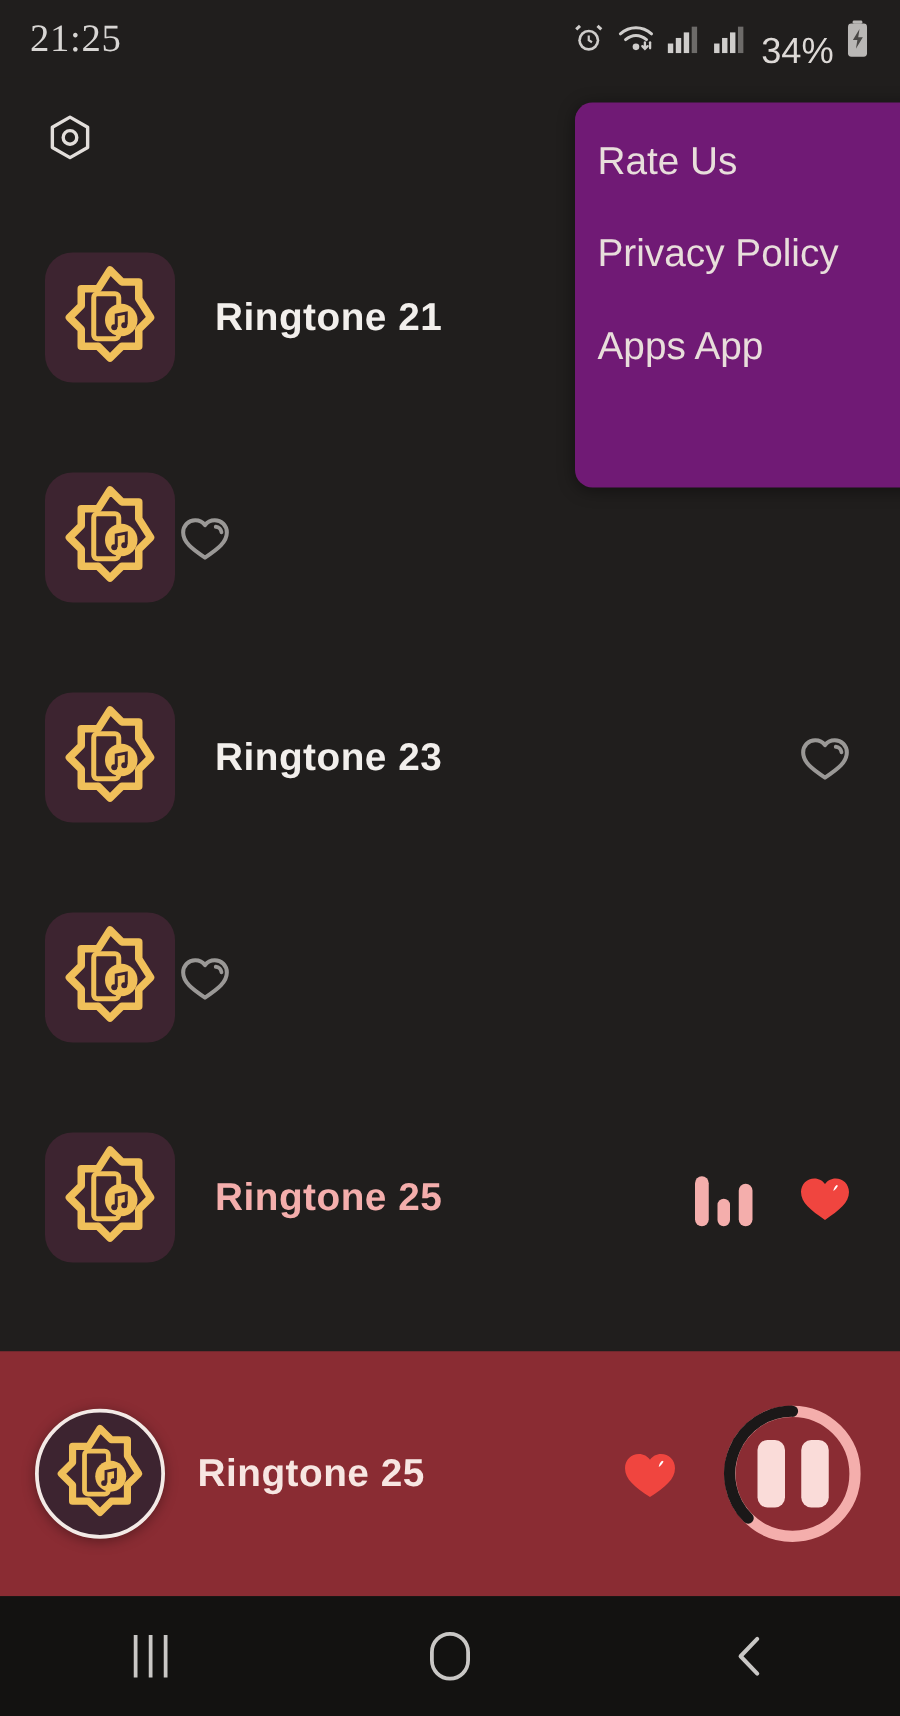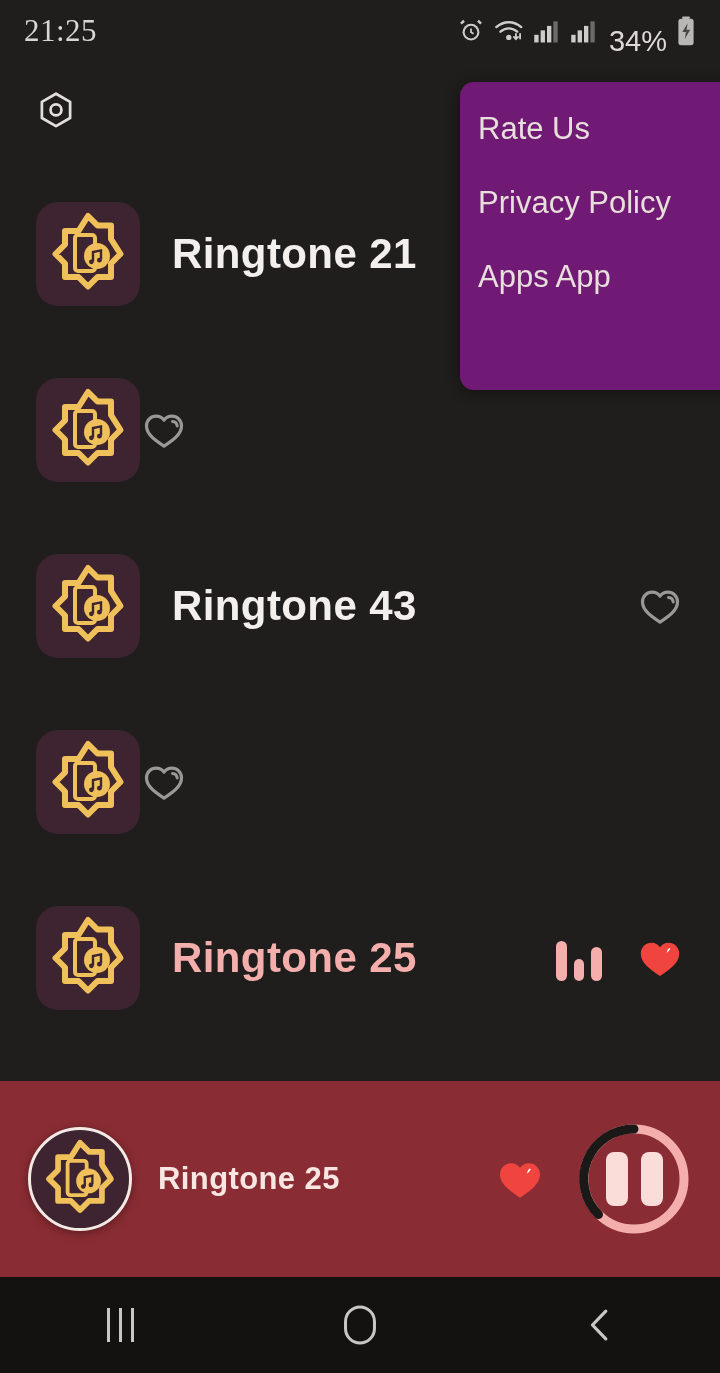--- a/index.html
+++ b/index.html
@@ -48,21 +48,21 @@
     position:relative; height:176px;
     display:flex; align-items:center; padding:0 36px;
   }
   .thumb {
     width:104px; height:104px; flex:0 0 104px;
     border-radius:22px; background:#3d2430;
     display:flex; align-items:center; justify-content:center;
   }
   .row-title {
     margin-left:32px; flex:1 1 auto;
-    font-size:42px; font-weight:bold; color:#f2efec; letter-spacing:.4px;
+    font-size:31px; font-weight:bold; color:#f2efec; letter-spacing:.4px;
   }
   .row.playing .row-title { color:#f4aeac; }
   .row-actions { display:flex; align-items:center; gap:34px; }
   .eq-icon { width:46px; height:46px; display:flex; align-items:flex-end; justify-content:center; gap:7px; }
   .eq-bar { width:11px; border-radius:6px; background:#f4aeac; }
   .eq-bar.b1 { height:40px; }
   .eq-bar.b2 { height:22px; }
   .eq-bar.b3 { height:34px; }
   .heart-btn { width:48px; height:48px; display:flex; align-items:center; justify-content:center; cursor:pointer; }
 
@@ -208,21 +208,21 @@
       <div class="thumb">
         <svg width="86" height="86" viewBox="0 0 86 86" fill="none">
           <path d="M43 5l9.5 9.5H66v13.5L75.5 43 66 52.5V66H52.5L43 75.5 33.5 66H20V52.5L10.5 43 20 33.5V20h13.5z" stroke="#f0c05a" stroke-width="6" stroke-linejoin="round"></path>
           <rect x="30" y="24" width="20" height="36" rx="3" stroke="#f0c05a" stroke-width="4"></rect>
           <circle cx="52" cy="45" r="13" fill="#f0c05a"></circle>
           <path d="M48 50.5V41l8-1.6v9.1" stroke="#3d2430" stroke-width="2.4" fill="none"></path>
           <circle cx="46.4" cy="50.8" r="2.4" fill="#3d2430"></circle>
           <circle cx="54.4" cy="49.2" r="2.4" fill="#3d2430"></circle>
         </svg>
       </div>
-      <div class="row-title">Ringtone 43</div>
+      <div class="row-title">Ringtone 23</div>
       <div class="row-actions">
         <div class="heart-btn">
           <svg width="46" height="46" viewBox="0 0 30 30" fill="none">
             <path d="M15 25.5C8.2 21 3.6 17.4 3.6 12.4 3.6 8.7 6.4 6 9.9 6c2.1 0 4 1 5.1 2.6C16.1 7 18 6 20.1 6c3.5 0 6.3 2.7 6.3 6.4 0 5-4.6 8.6-11.4 13.1z" stroke="#9a9896" stroke-width="2.1" stroke-linejoin="round"></path>
             <path d="M20.6 9.4c1.6.1 2.8 1.3 3 2.9" stroke="#9a9896" stroke-width="2" stroke-linecap="round"></path>
           </svg>
         </div>
       </div>
     </div>
 

